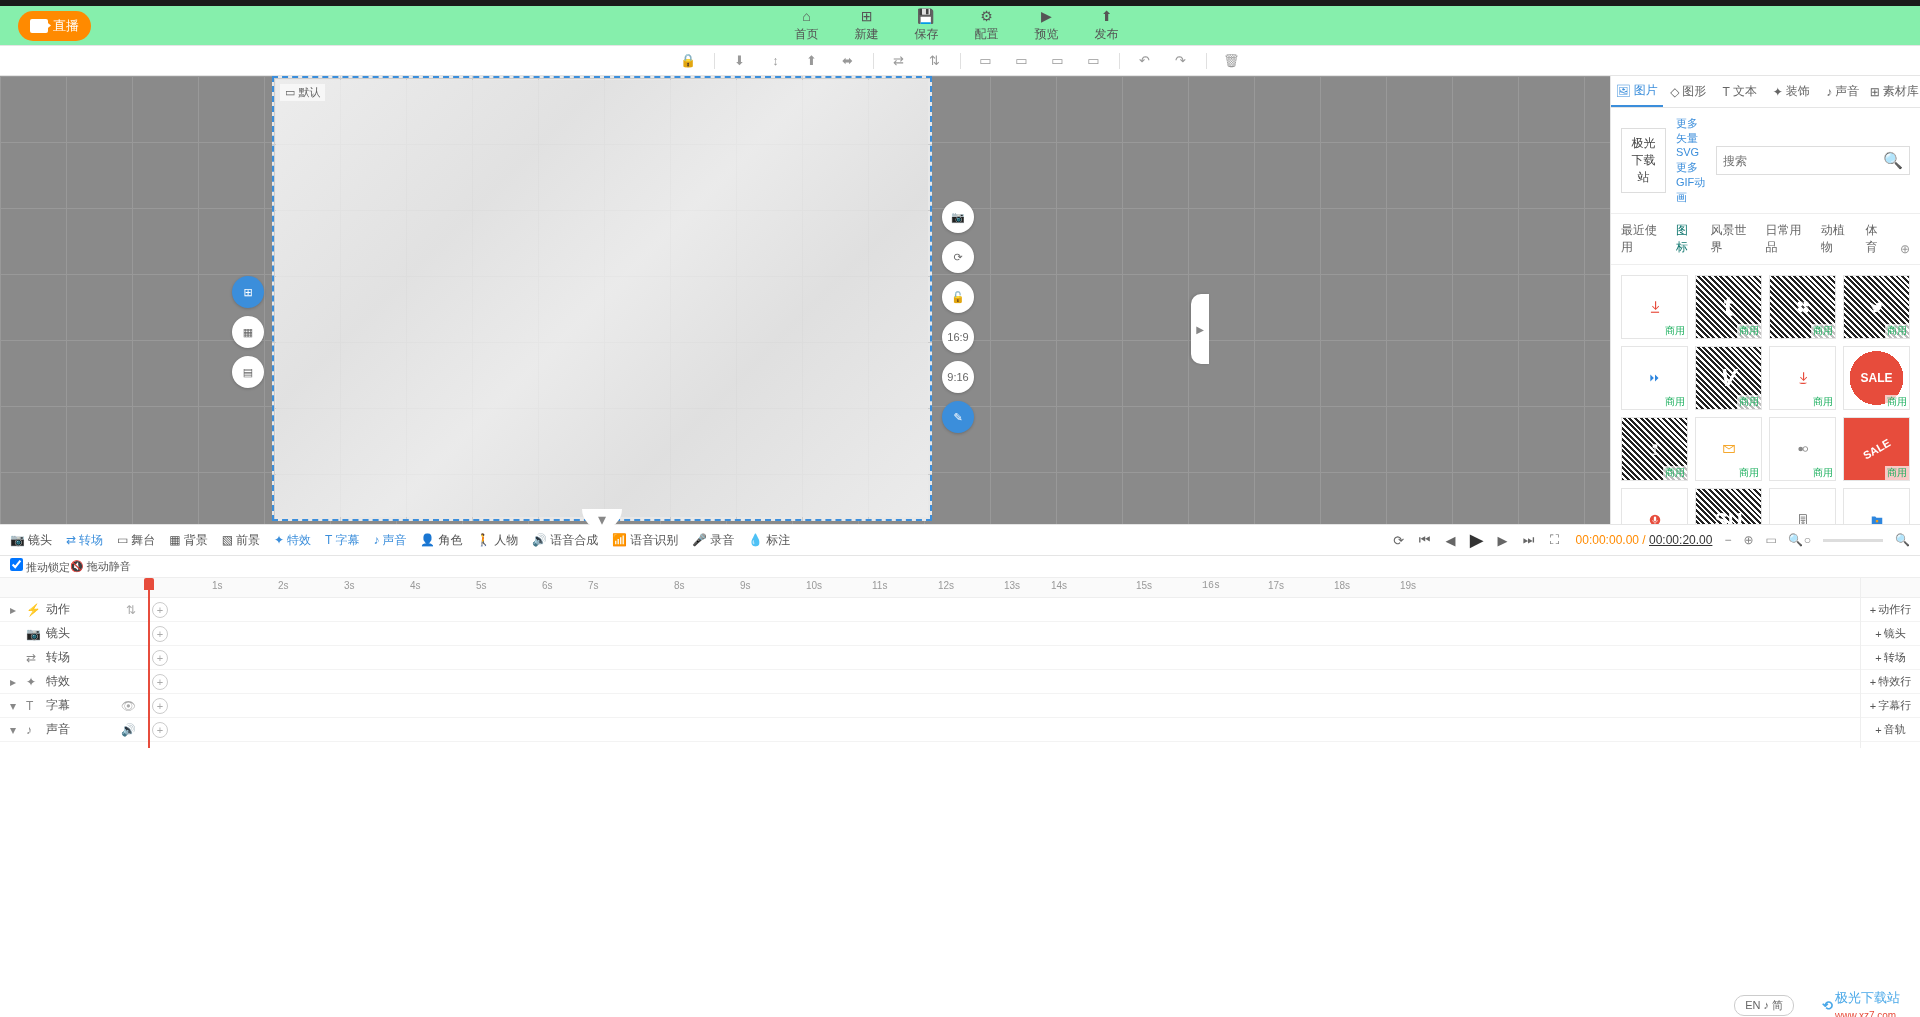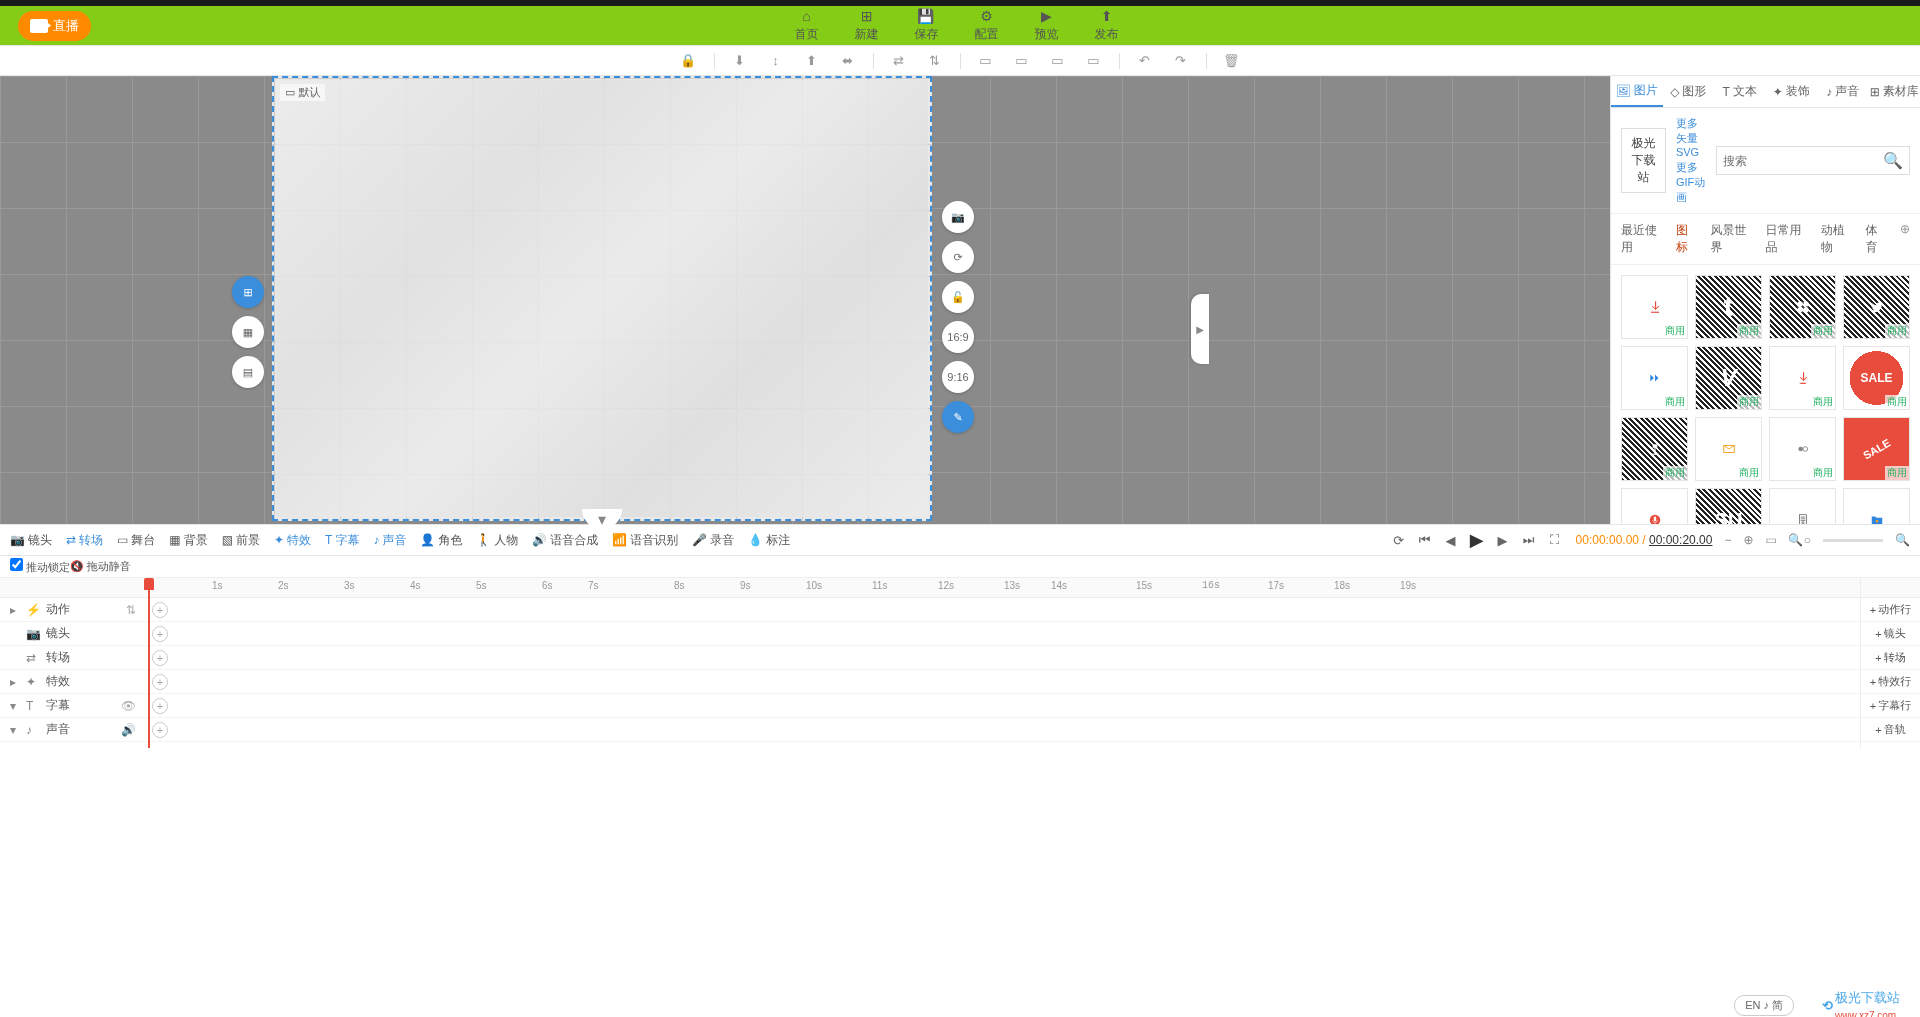--- a/index.html
+++ b/index.html
@@ -1,18 +1,18 @@
 <!DOCTYPE html>
 <html><head>
 <meta charset="utf-8">
 <style>
 *{margin:0;padding:0;box-sizing:border-box;font-family:"Microsoft YaHei",Arial,sans-serif}
 body{width:1920px;height:1017px;overflow:hidden;background:#fff;position:relative}
 .top-bar{height:6px;background:#1a1a1a}
-.header{height:40px;background:#84cc16;display:flex;align-items:center;border-bottom:1px solid #e5e5e5;padding:0 18px}
+.header{height:40px;background:#86efac;display:flex;align-items:center;border-bottom:1px solid #e5e5e5;padding:0 18px}
 .live-btn{background:#ff8a00;color:#fff;padding:6px 12px;border-radius:16px;display:flex;align-items:center;gap:5px;font-size:13px}
 .live-btn .ic{width:18px;height:14px;background:#fff;border-radius:2px;position:relative}
 .live-btn .ic::after{content:"";position:absolute;right:-3px;top:3px;width:5px;height:8px;background:#fff;clip-path:polygon(0 0,100% 50%,0 100%)}
 .nav{flex:1;display:flex;justify-content:center;gap:36px}
 .nav-item{text-align:center;font-size:12px;color:#555;cursor:pointer}
 .nav-item .ic{height:16px;display:flex;align-items:center;justify-content:center;margin-bottom:2px;font-size:14px}
 .tool-row{height:30px;background:#fff;border-bottom:1px solid #e5e5e5;display:flex;align-items:center;justify-content:center;gap:14px}
 .tool-row .tb{width:22px;height:22px;display:flex;align-items:center;justify-content:center;color:#999;font-size:13px;cursor:pointer}
 .tool-row .sep{width:1px;height:16px;background:#e0e0e0}
 .main{display:flex;height:448px}
@@ -27,23 +27,23 @@
 .circ-btn.active{background:#3b8edb;color:#fff}
 .right-panel{width:310px;background:#fff;display:flex;flex-direction:column;border-left:1px solid #e5e5e5}
 .panel-tabs{height:32px;display:flex;border-bottom:1px solid #e5e5e5}
 .ptab{flex:1;display:flex;align-items:center;justify-content:center;gap:3px;font-size:12px;color:#666;cursor:pointer}
 .ptab.active{color:#3b8edb;border-bottom:2px solid #3b8edb}
 .sub-head{padding:8px 10px;display:flex;align-items:center;gap:10px;border-bottom:1px solid #eee}
 .add-local{border:1px solid #ddd;padding:6px 8px;font-size:12px;color:#444;background:#fff;cursor:pointer}
 .links{display:flex;flex-direction:column;font-size:11px;color:#3b8edb;gap:2px}
 .search-box{flex:1;border:1px solid #ddd;padding:4px 6px;display:flex;align-items:center;gap:5px}
 .search-box input{border:none;outline:none;flex:1;font-size:12px}
-.cat-row{padding:8px 10px;display:flex;gap:14px;font-size:12px;color:#666;border-bottom:1px solid #eee;align-items:flex-start}
+.cat-row{padding:8px 10px;display:flex;gap:14px;font-size:12px;color:#666;border-bottom:1px solid #eee;align-items:flex-end}
 .cat-row .cat{cursor:pointer}
-.cat-row .cat.active{color:#c2410c}
+.cat-row .cat.active{color:#0f766e}
 .grid{padding:10px;display:grid;grid-template-columns:repeat(4,1fr);gap:7px;flex:1;overflow:hidden}
 .gcell{position:relative;height:64px;background:#fff;border:1px solid #e5e5e5;display:flex;align-items:center;justify-content:center}
 .gcell .tag{position:absolute;right:0;bottom:0;font-size:10px;color:#1aaf5d;background:rgba(255,255,255,0.7);padding:0 2px}
 .hatch{background:repeating-linear-gradient(45deg,#222,#222 2px,#fff 2px,#fff 4px)}
 .collapse-tab{position:absolute;left:1191px;top:218px;width:18px;height:70px;background:#fff;border-radius:10px 0 0 10px;box-shadow:-1px 0 3px rgba(0,0,0,0.15);display:flex;align-items:center;justify-content:center;color:#888;font-size:10px}
 .bot-tools{height:32px;border-top:1px solid #e5e5e5;border-bottom:1px solid #e5e5e5;display:flex;align-items:center;padding:0 10px;font-size:12px;color:#555;gap:14px}
 .bt{display:flex;align-items:center;gap:3px;cursor:pointer}
 .bt.active{color:#3b8edb}
 .bot-right{margin-left:auto;display:flex;align-items:center;gap:12px}
 .play-group{display:flex;gap:8px;align-items:center}

